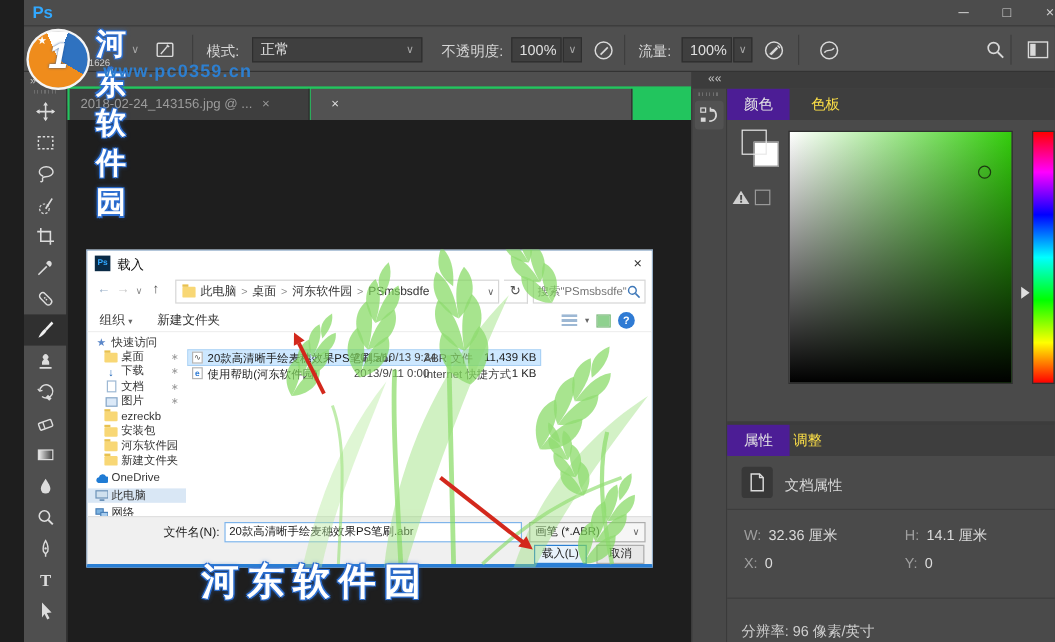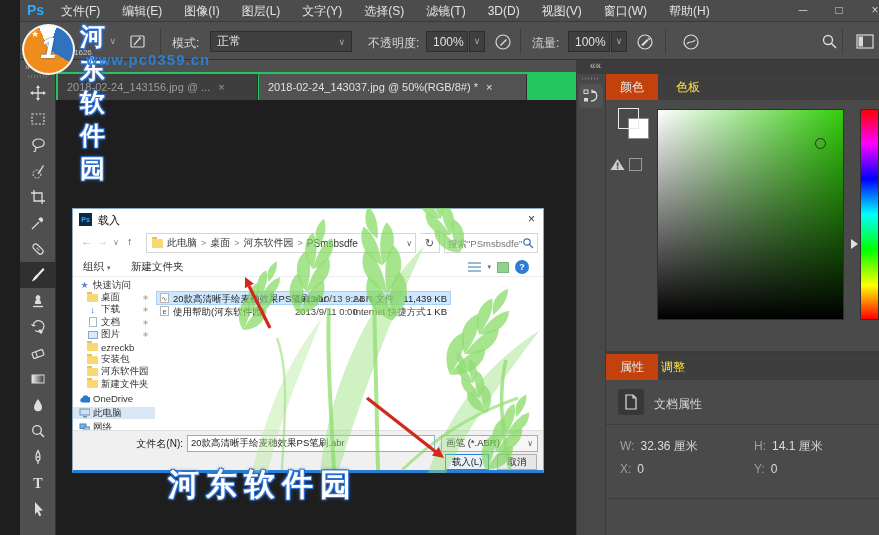--- a/index.html
+++ b/index.html
@@ -125,21 +125,21 @@
   .ministrip .l { position:absolute; left:14px; top:0; }
   .ministrip .r { position:absolute; right:8px; top:0; }
   .dock { position:absolute; left:556px; top:74px; width:30px; height:461px; background:#484848;
           border-left:1px solid #3a3a3a; border-right:1px solid #3a3a3a; z-index:2; }
   .dock .grip { margin:3px 5px; height:3px; background:repeating-linear-gradient(90deg,#6e6e6e 0 1px,transparent 1px 3px); }
   .hist-btn { margin:4px auto; width:24px; height:24px; background:#525252; border-radius:3px;
               display:flex; align-items:center; justify-content:center; }
   .panels { position:absolute; left:586px; top:74px; width:293px; height:461px; background:#464646; z-index:2; }
   .phead { position:relative; height:26px; background:#3e3e3e; }
   .ptab { position:absolute; top:0; height:26px; line-height:26px; padding:0 14px; font-size:12px; color:#fde047; }
-  .ptab.active { background:#c2410c; color:#e6e6e6;font-family:Liberation Serif, serif; }
+  .ptab.active { background:#4c1d95; color:#e6e6e6;font-family:Liberation Serif, serif; }
   .pmenu { position:absolute; right:10px; top:4px; color:#c6c6c6; font-size:13px; }
   .color-body { position:relative; height:251px; background:#4a4a4a; }
   .fgsw { position:absolute; left:12px; top:8px; width:21px; height:21px; border:1px solid #e8e8e8; z-index:1; }
   .bgsw { position:absolute; left:22px; top:18px; width:21px; height:21px; background:#fff; border:1px solid #8a8a8a; }
   .warnrow { position:absolute; left:4px; top:58px; display:flex; align-items:center; gap:4px; }
   .minisw { width:13px; height:13px; border:1px solid #9a9a9a; }
   .cfield { position:absolute; left:51px; top:9px; width:187px; height:211px; border:1px solid #2f2f2f;
             background:linear-gradient(to bottom, rgba(0,0,0,0), #000),
                        linear-gradient(to right, #ffffff, #33cd0c); }
   .cmark { position:absolute; left:157px; top:28px; width:11px; height:11px; border:1.5px solid #1c3a10; border-radius:50%; }
@@ -173,33 +173,20 @@
                letter-spacing:7px; color:#fff;
                text-shadow:-1px -1px 0 #2d6fd1,1px -1px 0 #2d6fd1,-1px 1px 0 #2d6fd1,1px 1px 0 #2d6fd1,0 0 4px #2d6fd1; }
 </style>
 </head>
 <body>
 
 <div class="app">
 
   <div class="titlebar">
     <span class="ps-logo">Ps</span>
-    <div class="menus">
-      <span class="mi">文件(F)</span>
-      <span class="mi">编辑(E)</span>
-      <span class="mi">图像(I)</span>
-      <span class="mi">图层(L)</span>
-      <span class="mi">文字(Y)</span>
-      <span class="mi">选择(S)</span>
-      <span class="mi">滤镜(T)</span>
-      <span class="mi">3D(D)</span>
-      <span class="mi">视图(V)</span>
-      <span class="mi">窗口(W)</span>
-      <span class="mi">帮助(H)</span>
-    </div>
     <div class="winctl">
       <span>─</span>
       <span>□</span>
       <span>×</span>
     </div>
   </div>
 
   <div class="optbar">
     <div class="brush-preset">
       <svg width="18" height="14" style="position:absolute;left:6px;top:1px">
@@ -275,21 +262,20 @@
   </div>
 
   <div class="canvas"></div>
 
   <div class="tabstrip">
     <div class="dtab" style="left:2px;width:200px">
       <span>2018-02-24_143156.jpg @ ...</span>
       <span class="x">×</span>
     </div>
     <div class="dtab active" style="left:203px;width:268px">
-      <span>2018-02-24_143037.jpg @ 50%(RGB/8#) *</span>
       <span class="x">×</span>
     </div>
   </div>
 
   <div class="toolcol">
     <div class="dchev">»</div>
     <div class="grip"></div>
     <div class="tl">
         <svg width="18" height="18">
           <path d="M9 2v14M2 9h14" stroke="#dcdcdc" stroke-width="1.3"></path>
@@ -657,20 +643,21 @@
       <div class="kv" style="left:148px;top:58px">
         <span class="k">H:</span><span class="v">14.1 厘米</span>
       </div>
       <div class="kv" style="left:14px;top:82px">
         <span class="k">X:</span><span class="v">0</span>
       </div>
       <div class="kv" style="left:148px;top:82px">
         <span class="k">Y:</span><span class="v">0</span>
       </div>
       <div class="pdiv" style="top:118px"></div>
+      <div class="resline">分辨率: 96 像素/英寸</div>
     </div>
   </div>
 
   <div class="wm-top">
     <div class="wm-logo">
       <span class="st">★</span>
       <span class="one">1</span>
     </div>
     <div class="wm-name">河东软件园</div>
     <div class="wm-url">www.pc0359.cn</div>

